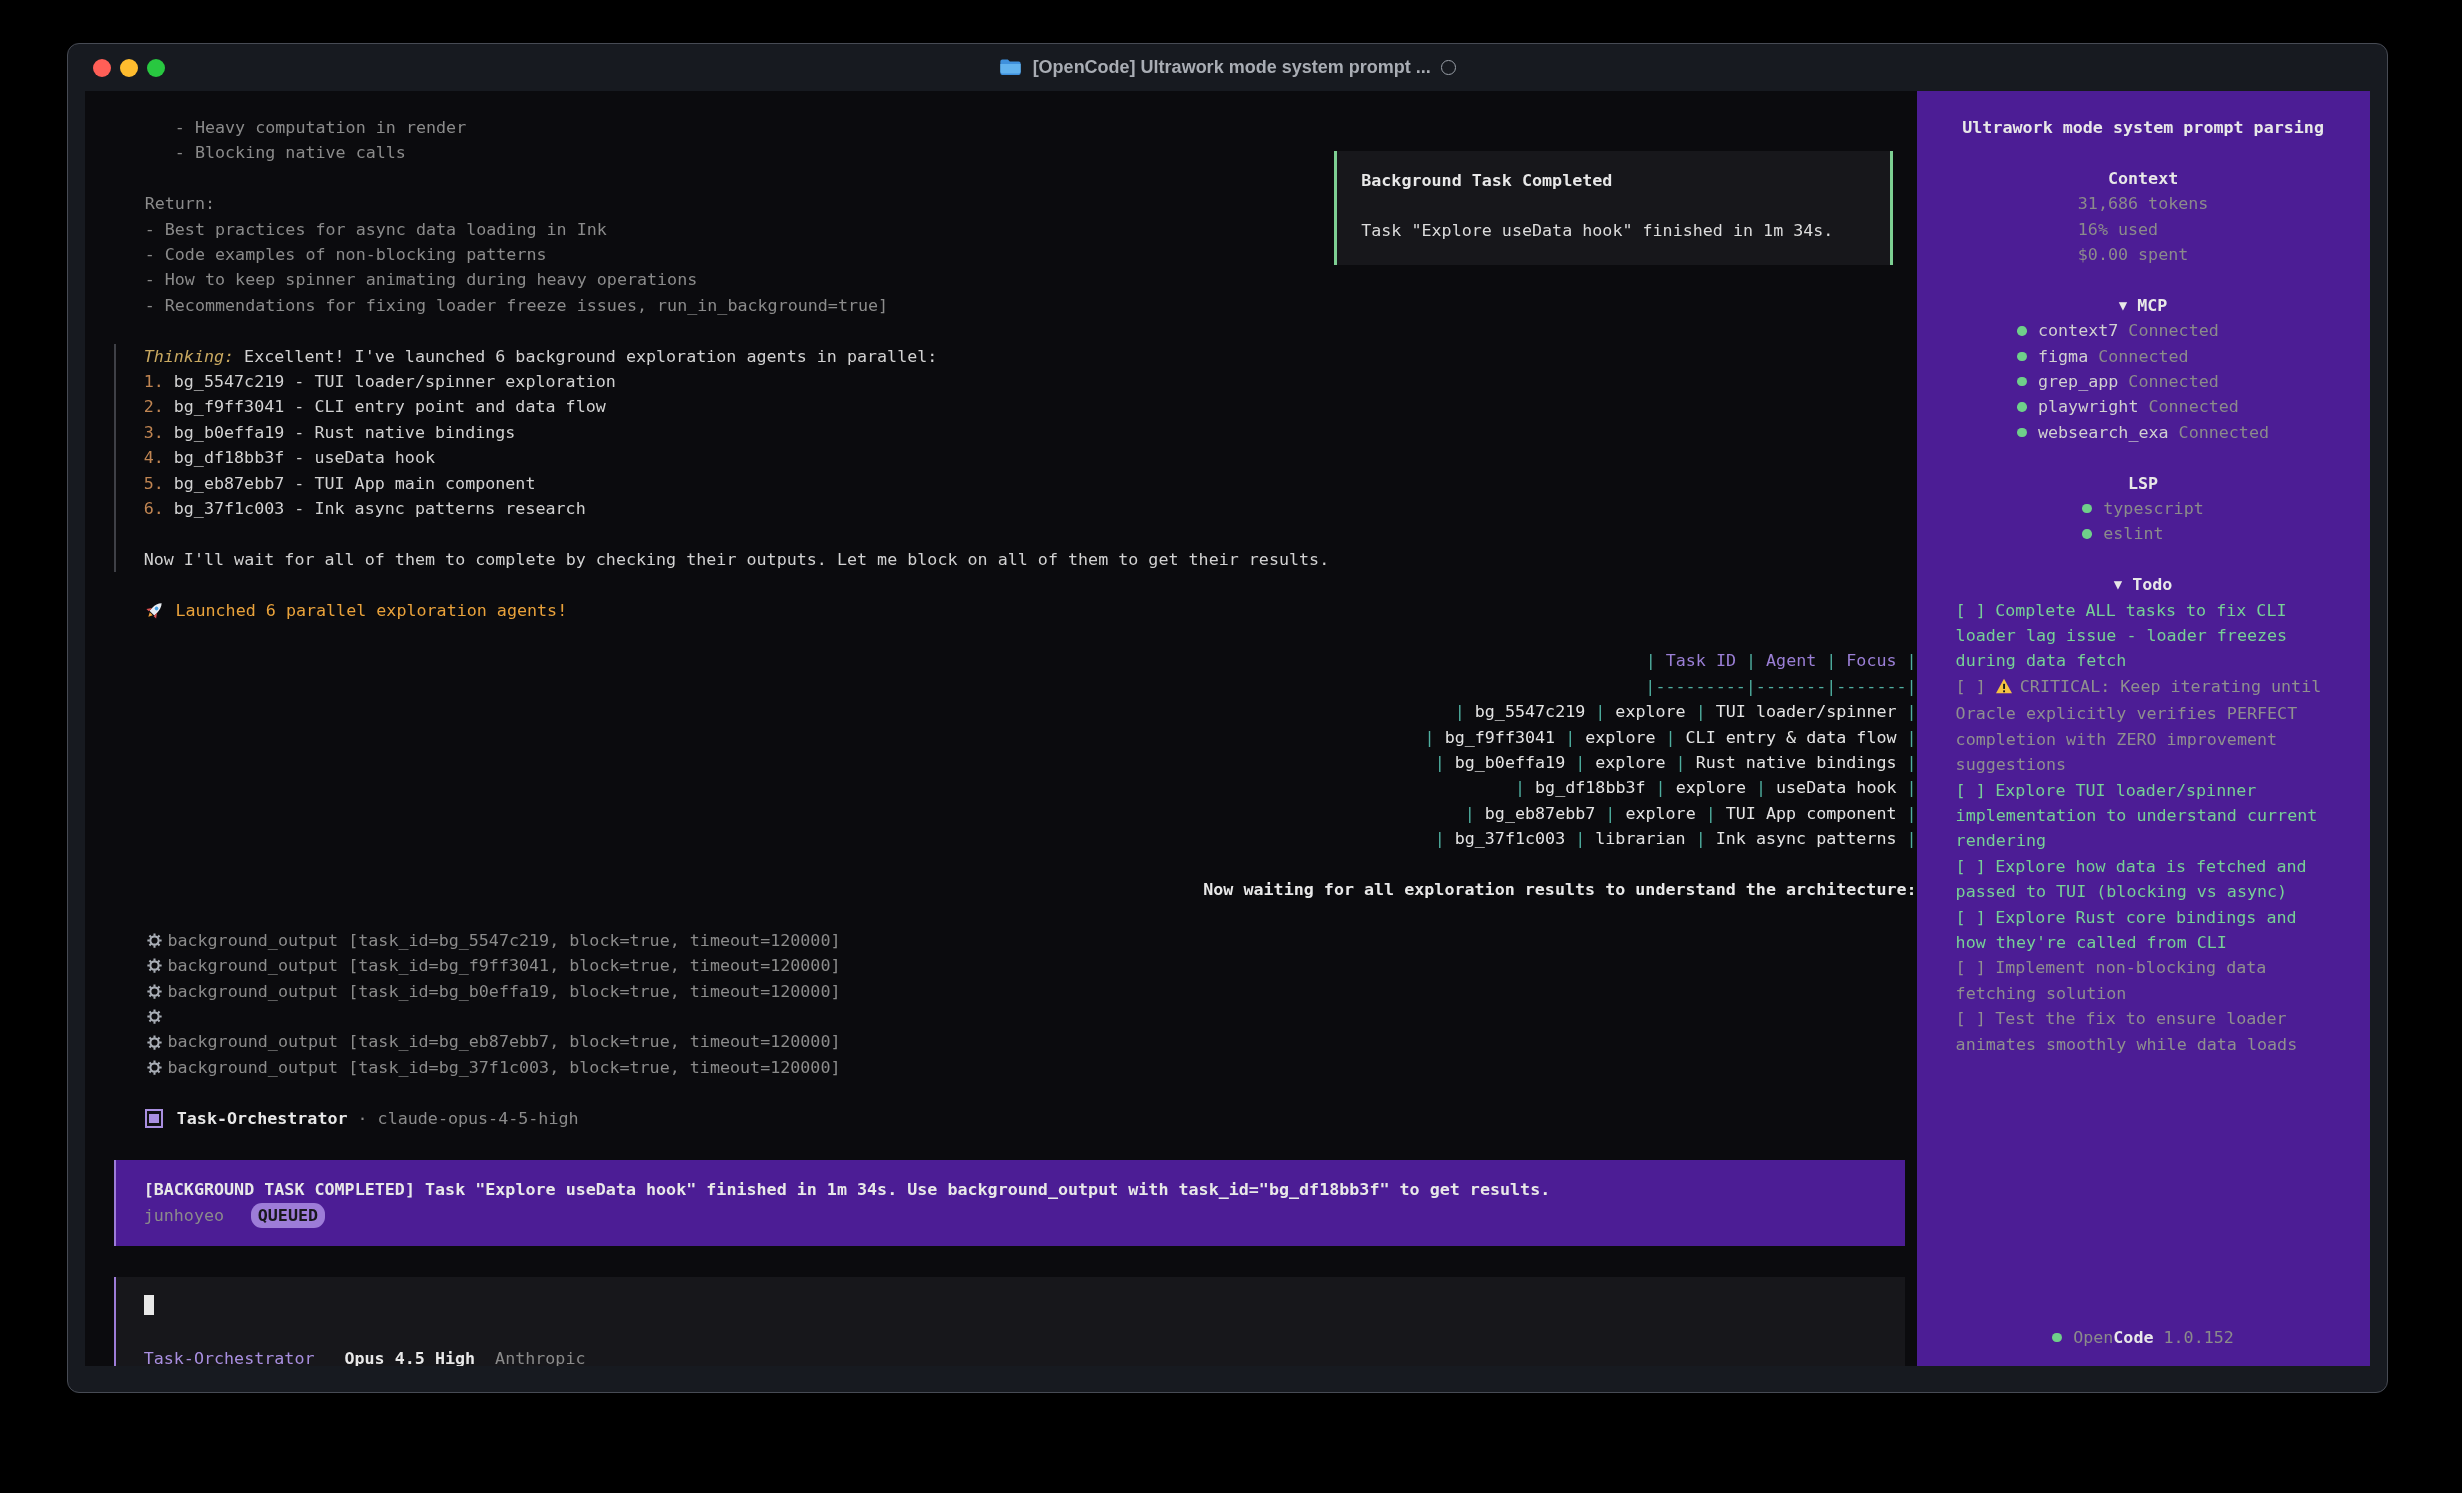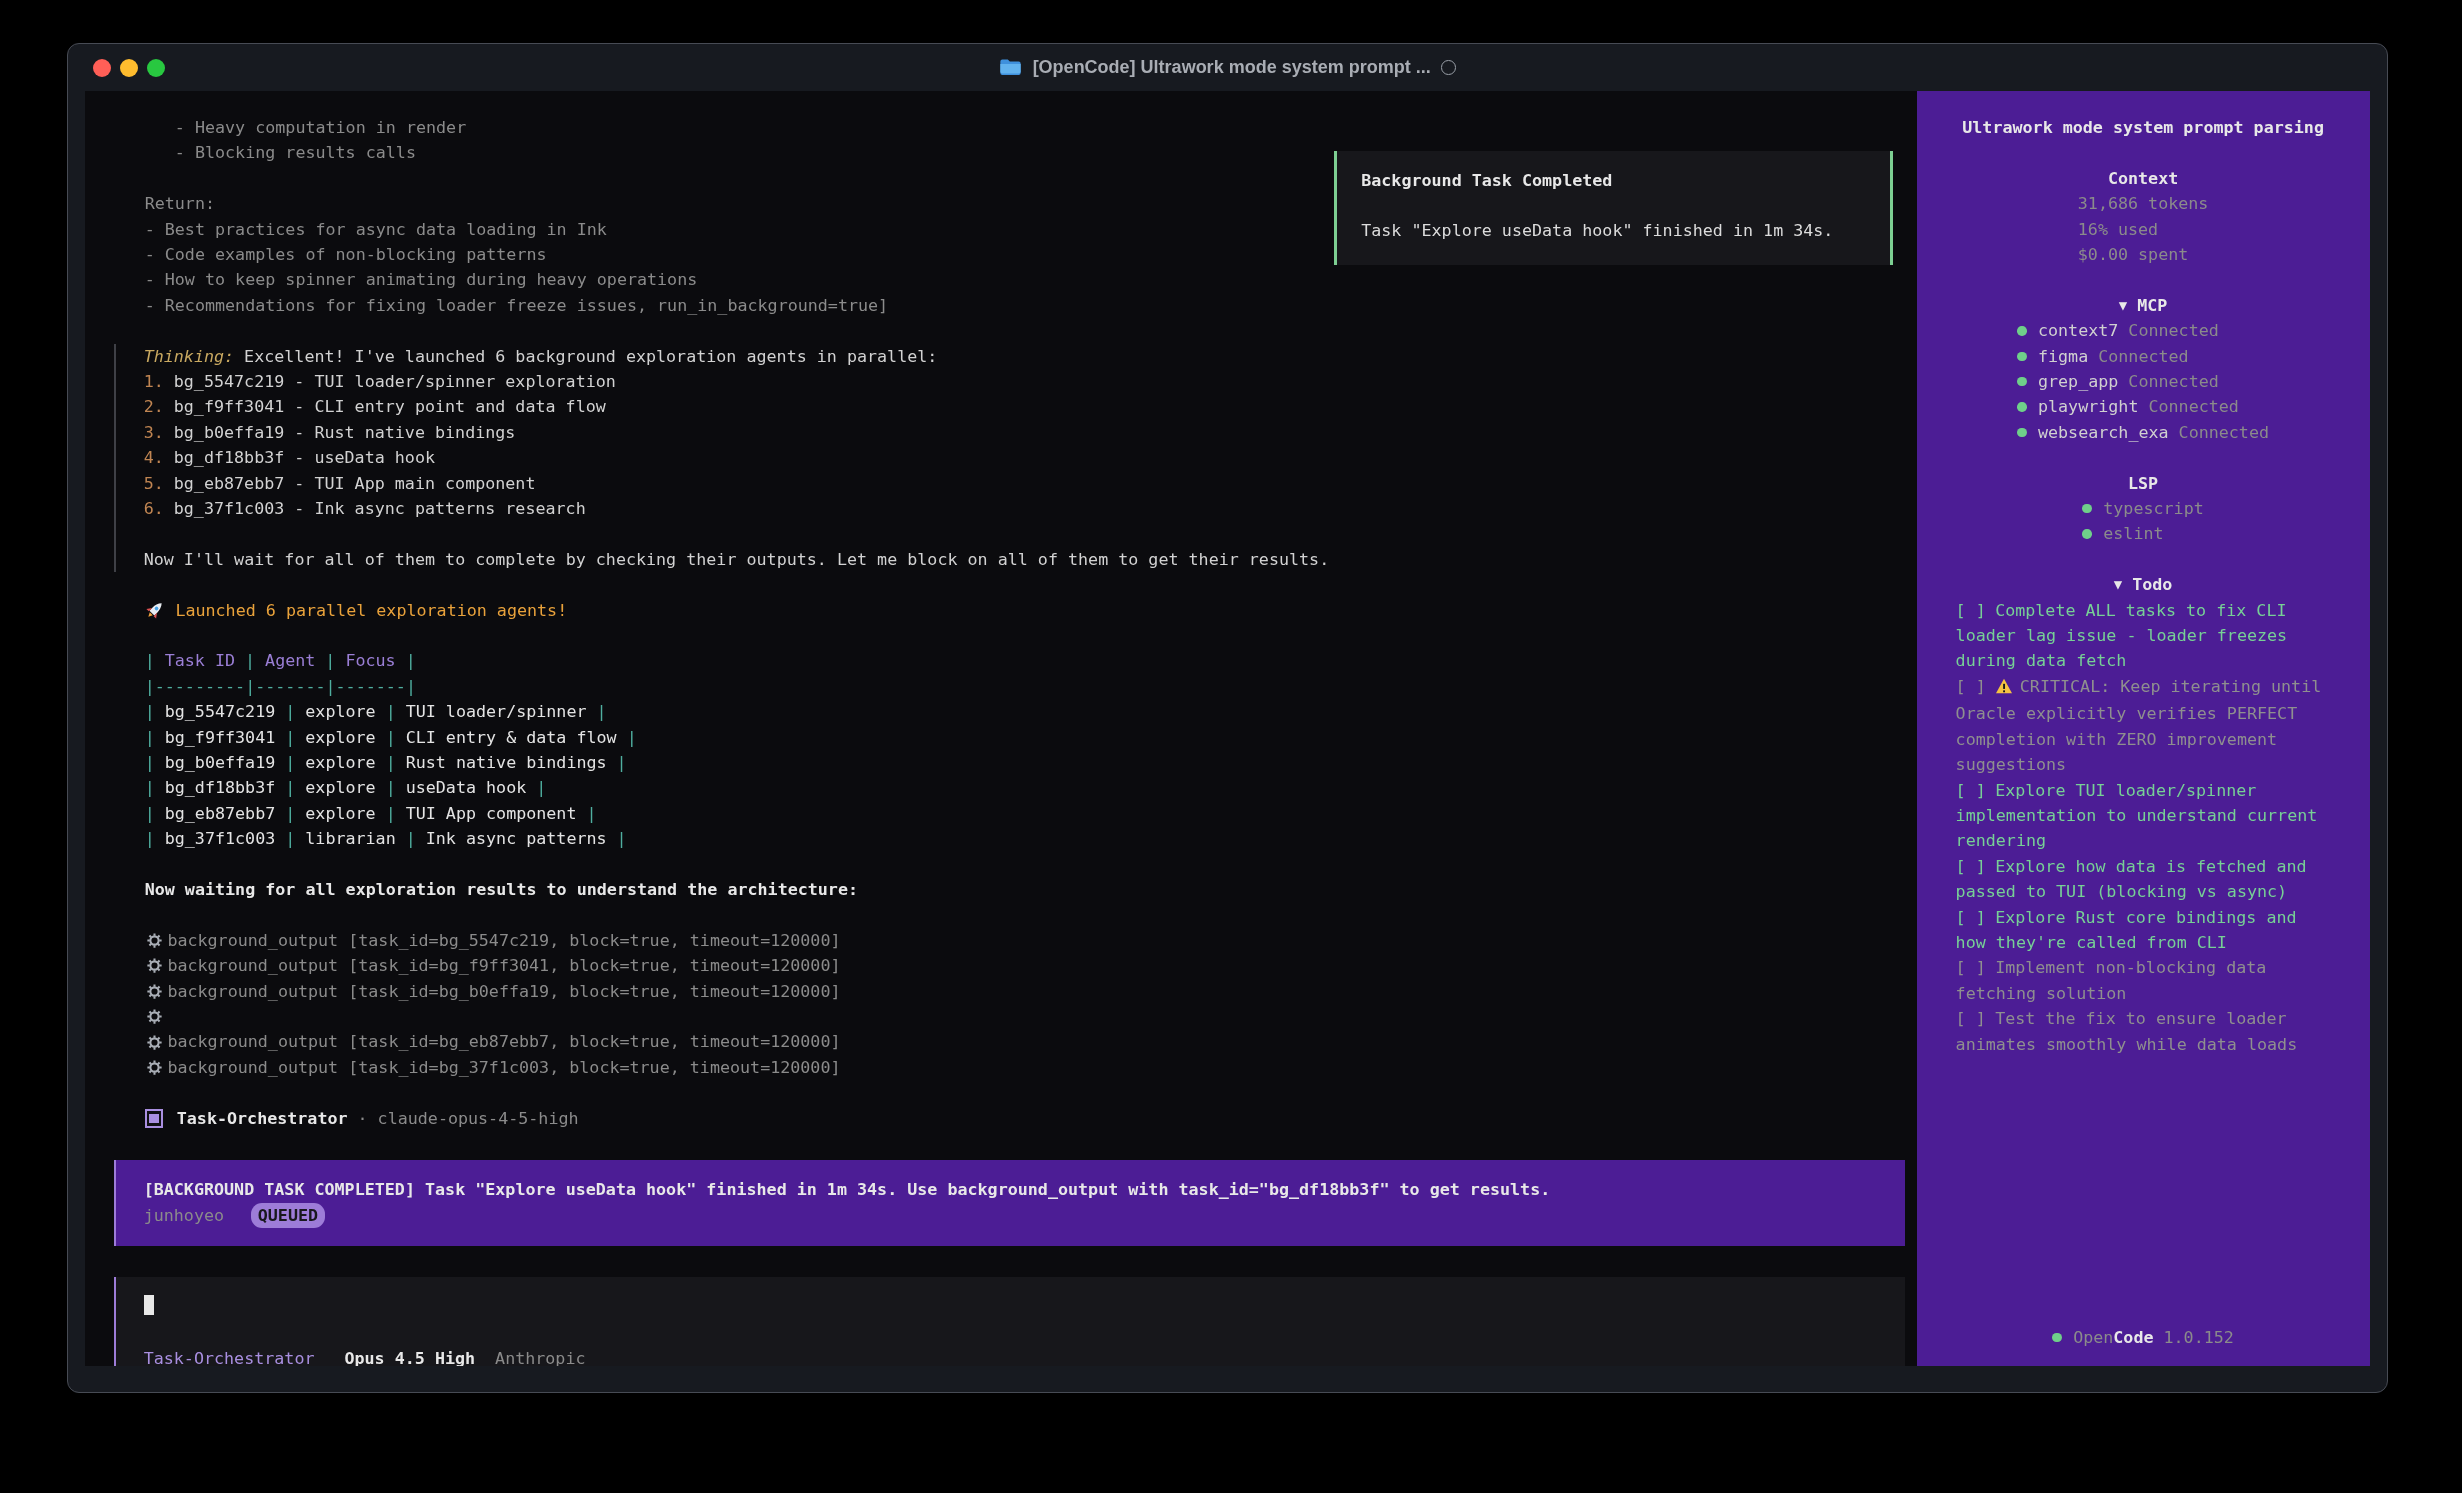--- a/index.html
+++ b/index.html
@@ -27,21 +27,21 @@
   .white-b{color:#e8e8e8;font-weight:bold;}
   .gold-i{color:#c9a961;font-style:italic;}
   .tan{color:#c08552;}
   .orange{color:#e9a23b;}
   .teal{color:#4fae9f;}
   .purple{color:#9b7fd6;}
   .purple-lite{color:#a98fe0;}
   .mr1{margin-right:10px;}
   .tcell{margin:0 10px;color:#e4e4e4;}
   .tcell.purple{color:#9b7fd6;}
-  .gap1{margin-top:25.4px;}
+  .gap1{margin-top:25.4px;text-align:right;}
   .think-block{margin-top:25.4px;border-left:2px solid #3f4046;padding-left:28px;}
   .banner{display:flex;align-items:center;gap:10.7px;}
   .gear-line{display:flex;align-items:center;}
   .gear-icon{display:inline-flex;width:20px;margin-right:2.7px;}
   .agent-line{display:flex;align-items:center;}
   .agent-box{width:14.7px;height:14.7px;border:2px solid #a98fe0;background:#101014;
     display:inline-flex;align-items:center;justify-content:center;margin-right:13.4px;}
   .agent-box .fillsq{width:9.4px;height:9.4px;background:#a98fe0;}
   .msg-block{margin-top:29px;margin-right:11.4px;border-left:2.7px solid #9d7cd8;background:#4c1d95;
     padding:17.4px 28px;}
@@ -106,21 +106,21 @@
     <div class="main">
 
       <div class="notification">
         <div class="notif-title">Background Task Completed</div>
         <div class="notif-body">Task "Explore useData hook" finished in 1m 34s.</div>
       </div>
 
       <div class="ind">
 
       <div class="line dim">   - Heavy computation in render</div>
-          <div class="line dim">   - Blocking results calls</div>
+          <div class="line dim">   - Blocking native calls</div>
           <div class="line dim"></div>
           <div class="line dim">Return:</div>
           <div class="line dim">- Best practices for async data loading in Ink</div>
           <div class="line dim">- Code examples of non-blocking patterns</div>
           <div class="line dim">- How to keep spinner animating during heavy operations</div>
           <div class="line dim">- Recommendations for fixing loader freeze issues, run_in_background=true]</div>
         </div>
 
       <div class="think-block">
         <div class="line"><span class="gold-i mr1">Thinking:</span><span class="lite">Excellent! I've launched 6 background exploration agents in parallel:</span></div>

